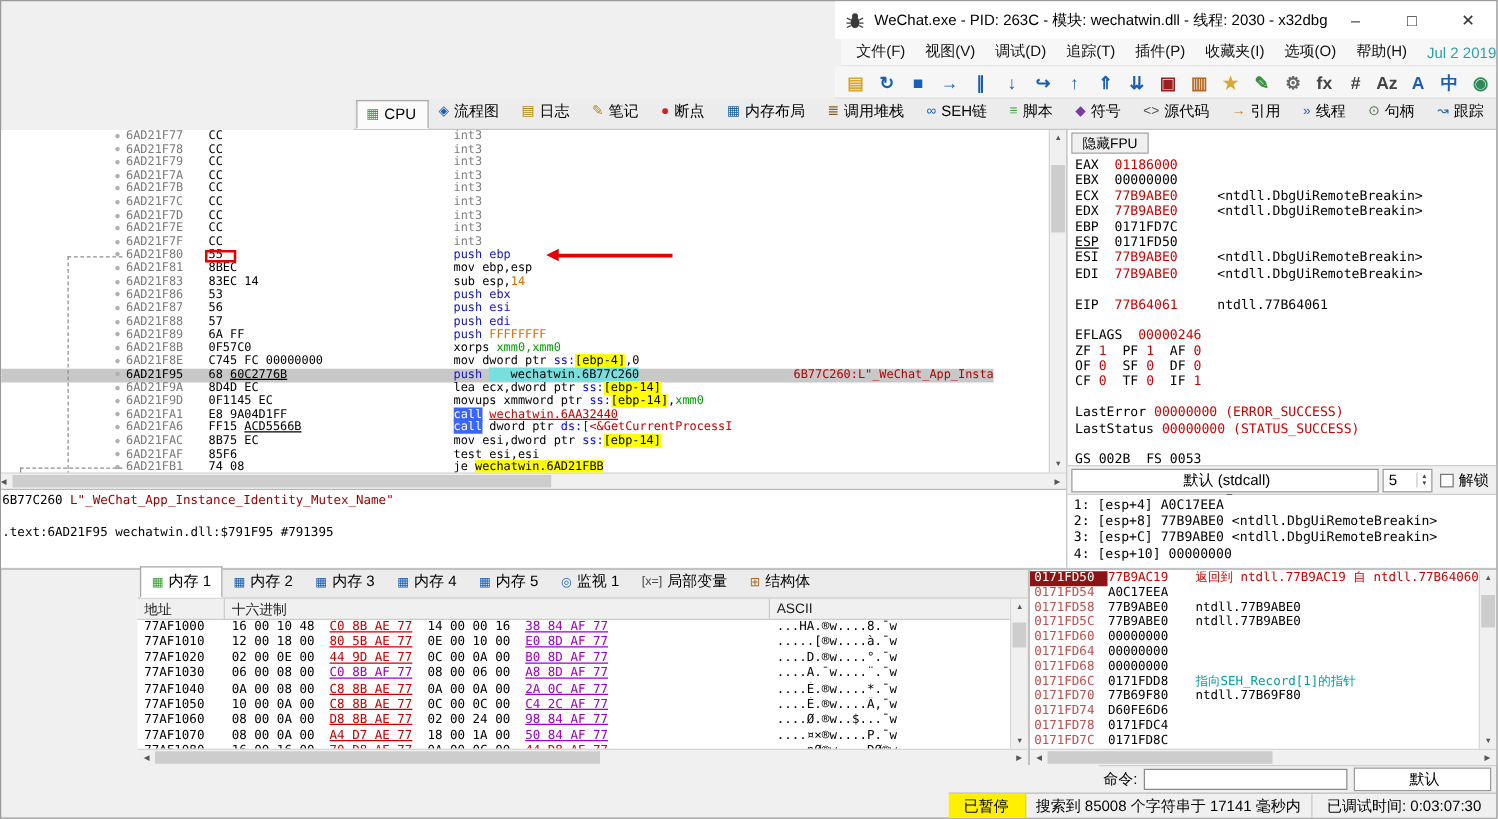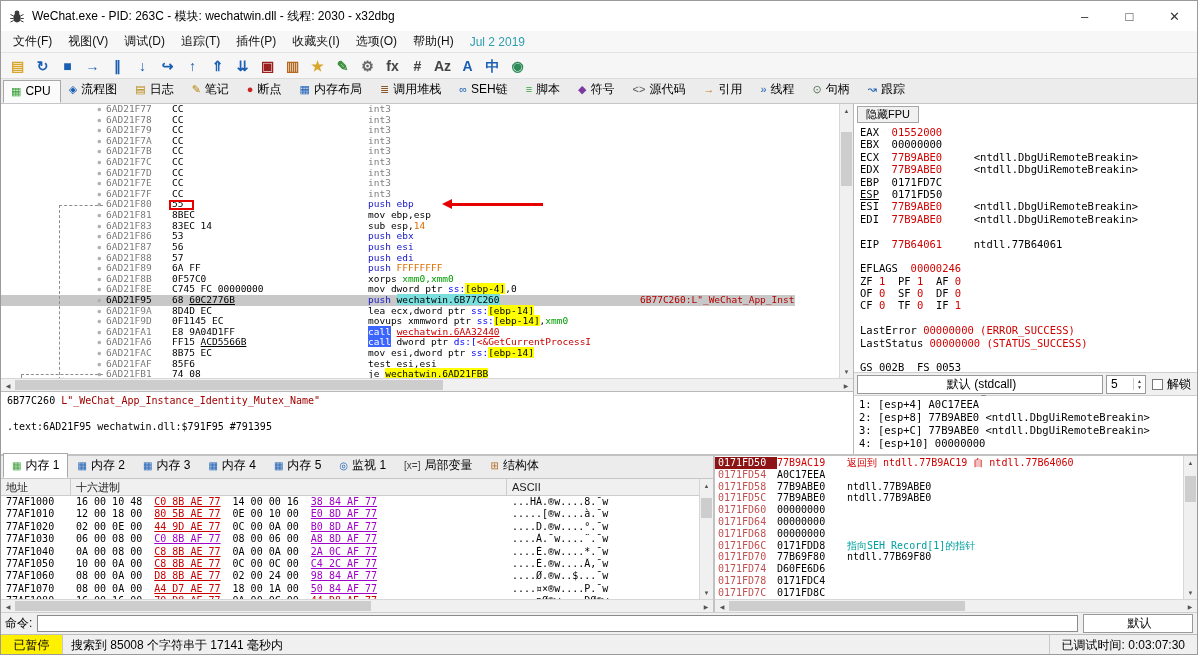--- a/index.html
+++ b/index.html
@@ -1,17 +1,17 @@
 <!DOCTYPE html>
 <html><head>
 <meta charset="utf-8">
 <style>
   * { box-sizing: border-box; margin: 0; padding: 0; }
   body { margin: 0; background: #888; font-family: "Liberation Sans", sans-serif; }
-  .window { width: 1198px; height: 655px; display: flex; flex-direction: column; background: #f0f0f0; border: 1px solid #9a9a9a; overflow: hidden; }
+  .window { width: 1198px; height: 655px; display: flex; flex-direction: column; background: #f0f0f0; border: 1px solid #9a9a9a; overflow: hidden; align-items: flex-end; }
 
   
   .titlebar { height: 30px; flex: none; background: #ffffff; display: flex; align-items: center; padding-left: 8px; }
   .app-icon { width: 16px; height: 16px; display: inline-flex; }
   .title-text { font-size: 12px; color: #000; margin-left: 7px; white-space: nowrap; }
   .win-controls { margin-left: auto; display: flex; height: 100%; }
   .win-btn { width: 45px; height: 100%; display: flex; align-items: center; justify-content: center; font-size: 13px; color: #333; }
 
   
   .menubar { height: 22px; flex: none; background: #f7f7f7; border-bottom: 1px solid #e3e3e3; display: flex; align-items: center; font-size: 12px; padding-left: 4px; }
@@ -46,21 +46,21 @@
   .tok-g { color: #808080; }
   .tok-k { color: #000; }
   .tok-b { color: #1414c8; }
   .tok-o { color: #dc6e00; }
   .tok-s { color: #0000ff; }
   .tok-hy { background: #ffff00; color: #000; }
   .tok-x { color: #00a000; }
   .tok-cc { background: #3c64ff; color: #fff; }
   .tok-tr { color: #c80000; }
   .tok-ty { background: #ffff00; color: #000; }
-  .tok-tcy { background: #79dede; color: #000; }
+  .tok-tcy { background: #79dede; color: #000; padding-left: 17px; }
   .tok-cr { color: #b40000; }
 
   .anno-box { position: absolute; border: 2px solid #e60000; }
   .anno-arrow { position: absolute; border-top: 3px solid #e60000; }
   .anno-arrow::before { content: ""; position: absolute; left: -10px; top: -7px; border: 5.5px solid transparent; border-right: 10px solid #e60000; }
   .bracket-h { position: absolute; border-top: 1px dashed #8e8e8e; }
   .bracket-v { position: absolute; border-left: 1px dashed #8e8e8e; }
 
   
   .vscroll { width: 14px; flex: none; display: flex; flex-direction: column; background: #f0f0f0; border-left: 1px solid #d6d6d6; }
@@ -369,21 +369,21 @@
       <div class="infopane">
         <div class="info-line1"><span>6B77C260</span> <span class="info-str">L"_WeChat_App_Instance_Identity_Mutex_Name"</span></div>
         <div class="info-line2">.text:6AD21F95 wechatwin.dll:$791F95 #791395</div>
       </div>
     </div>
     <div class="registers-col">
       <div class="fpu-row">
         <button class="fpu-btn">隐藏FPU</button>
       </div>
       <div class="reg-rows">
-          <div class="rrow"><span class="rs-l">EAX  </span><span class="rs-r">01552000</span></div>
+          <div class="rrow"><span class="rs-l">EAX  </span><span class="rs-r">01186000</span></div>
           <div class="rrow"><span class="rs-l">EBX  </span><span class="rs-k">00000000</span></div>
           <div class="rrow"><span class="rs-l">ECX  </span><span class="rs-r">77B9ABE0</span><span class="rs-k">     &lt;ntdll.DbgUiRemoteBreakin&gt;</span></div>
           <div class="rrow"><span class="rs-l">EDX  </span><span class="rs-r">77B9ABE0</span><span class="rs-k">     &lt;ntdll.DbgUiRemoteBreakin&gt;</span></div>
           <div class="rrow"><span class="rs-l">EBP  </span><span class="rs-k">0171FD7C</span></div>
           <div class="rrow"><span class="rs-lu">ESP</span><span class="rs-l">  </span><span class="rs-k">0171FD50</span></div>
           <div class="rrow"><span class="rs-l">ESI  </span><span class="rs-r">77B9ABE0</span><span class="rs-k">     &lt;ntdll.DbgUiRemoteBreakin&gt;</span></div>
           <div class="rrow"><span class="rs-l">EDI  </span><span class="rs-r">77B9ABE0</span><span class="rs-k">     &lt;ntdll.DbgUiRemoteBreakin&gt;</span></div>
           <div class="rrow"></div>
           <div class="rrow"><span class="rs-l">EIP  </span><span class="rs-r">77B64061</span><span class="rs-k">     ntdll.77B64061</span></div>
           <div class="rrow"></div>

